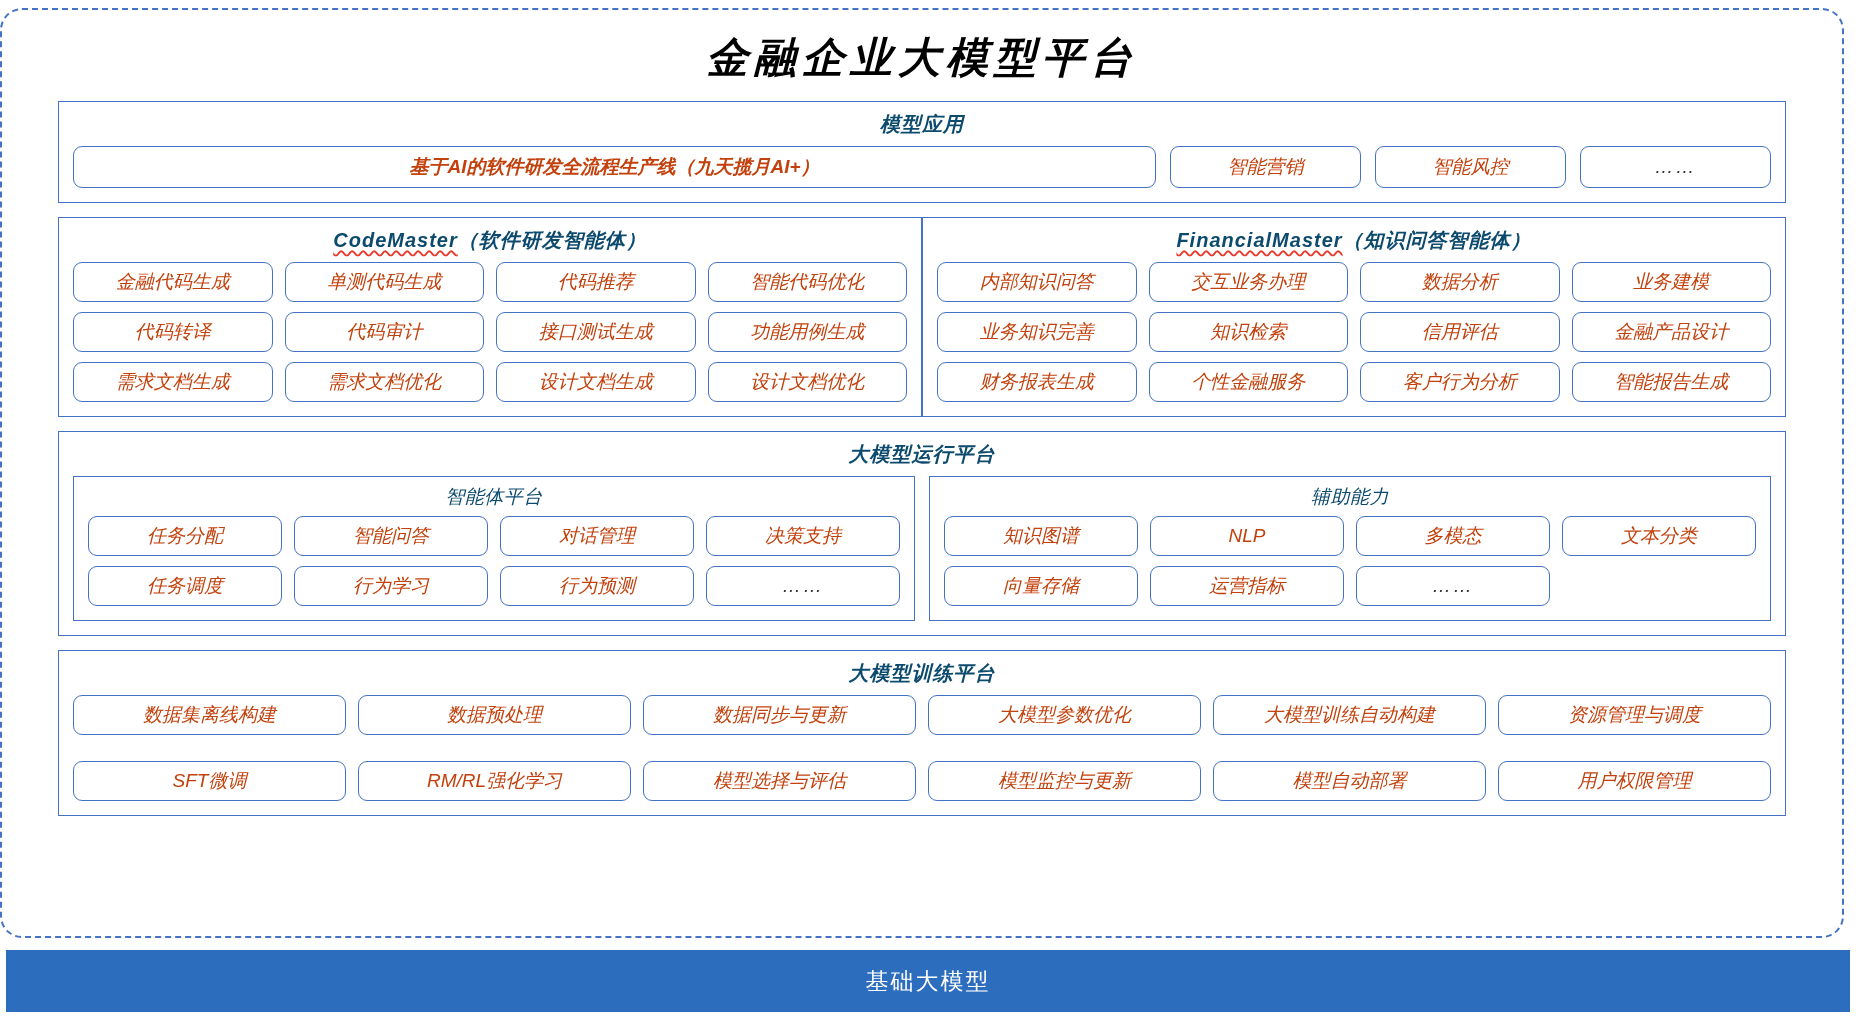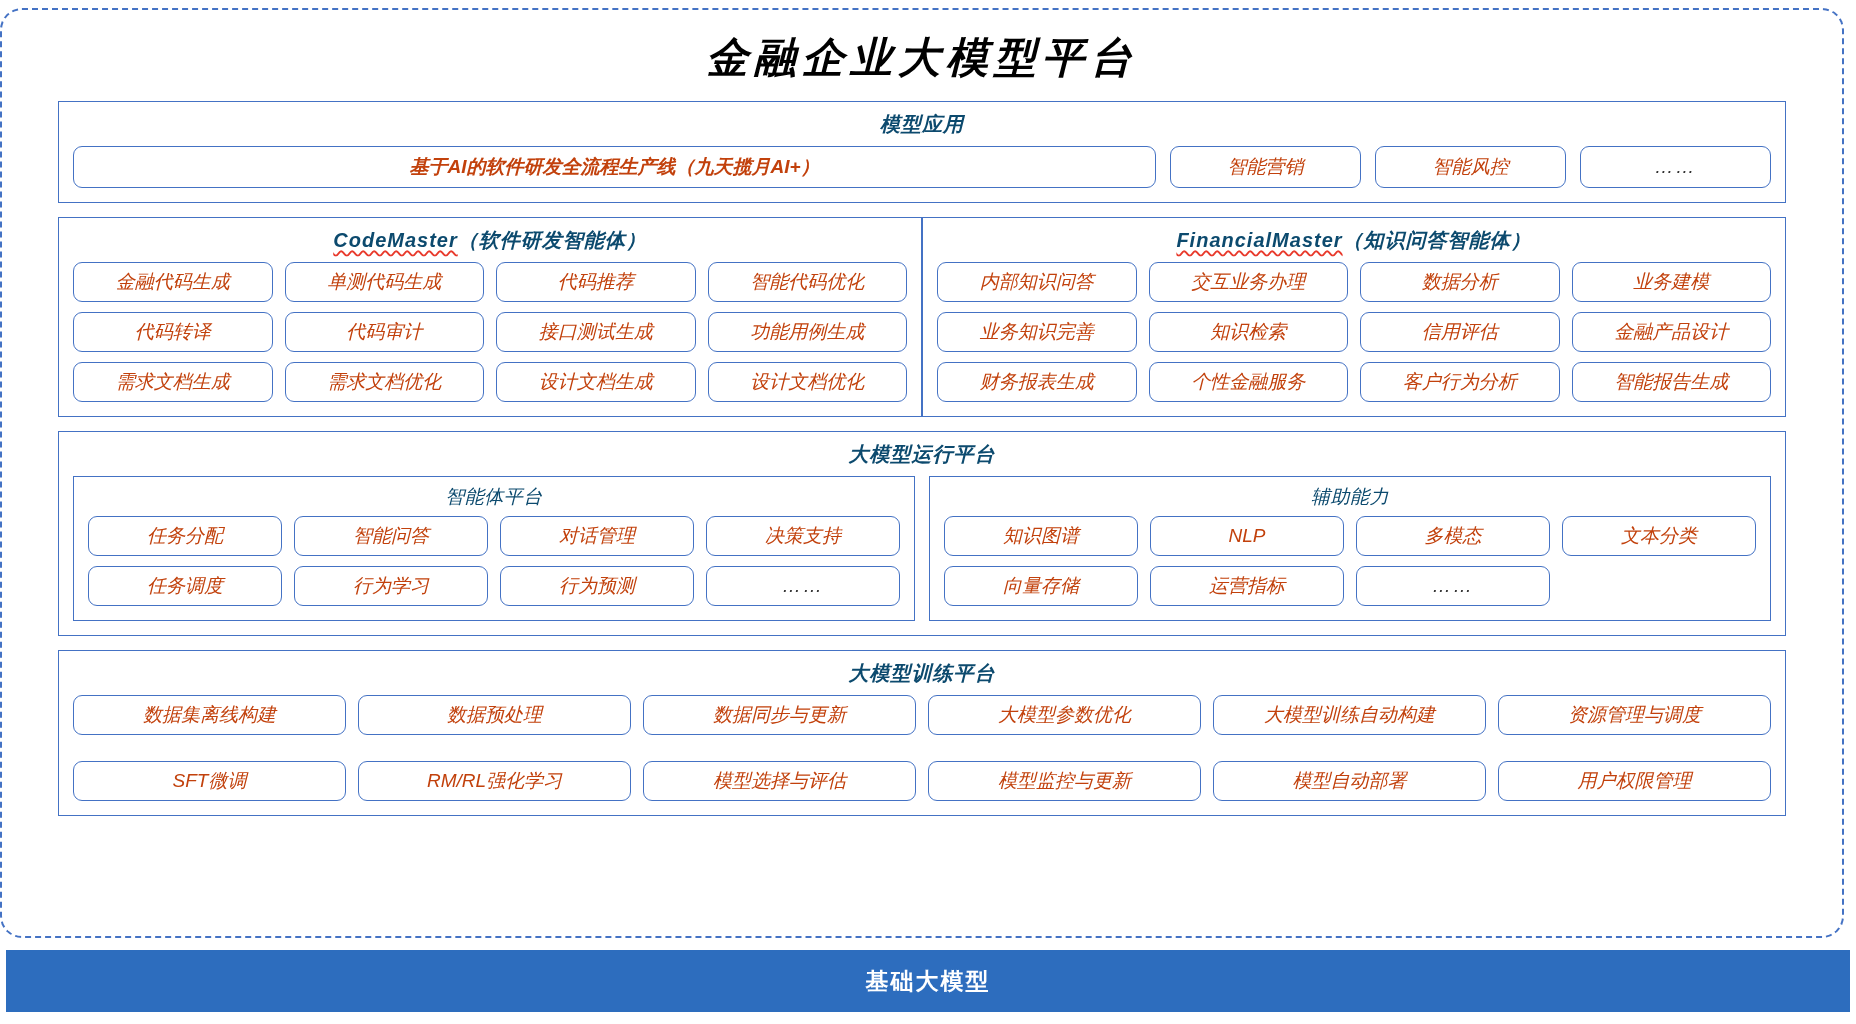--- a/index.html
+++ b/index.html
@@ -146,21 +146,21 @@
     width: 1844px;
     height: 62px;
     background: #2D6DBE;
     display: flex;
     align-items: center;
     justify-content: center;
   }
   .base-band .label {
     color: #ffffff;
     font-size: 23px;
-    font-weight: 700;
+    font-weight: 400;
     letter-spacing: 2px;
   }
 </style>
 </head>
 <body>
 
 <div class="page">
 
   <div class="outer-frame">
 

